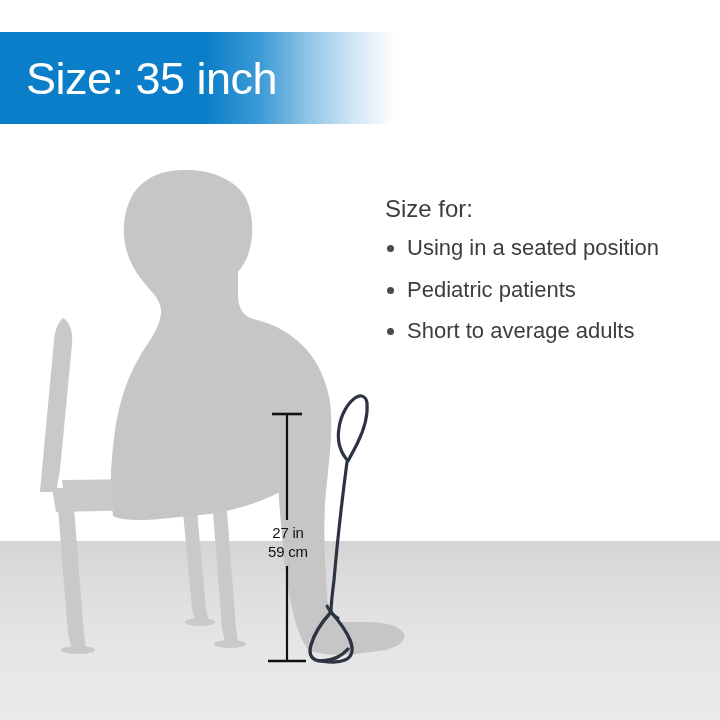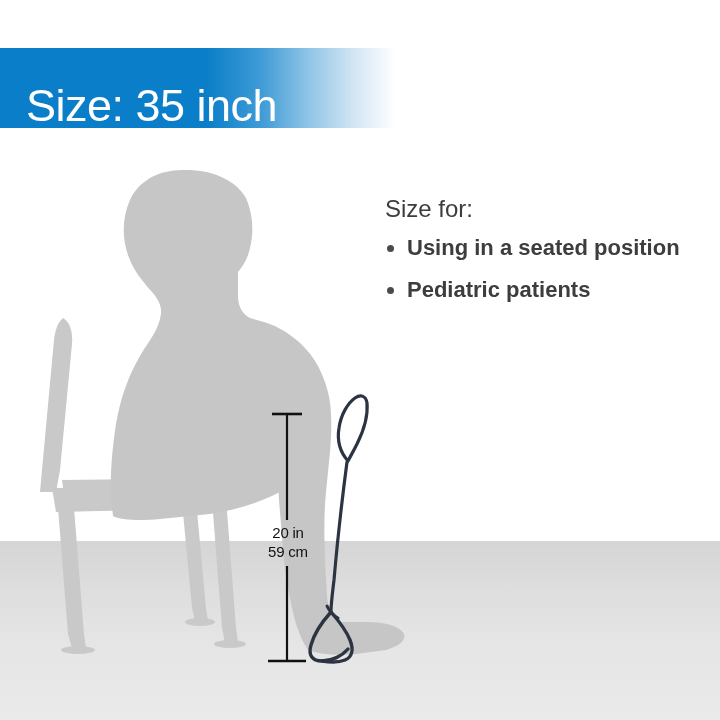--- a/index.html
+++ b/index.html
@@ -27,32 +27,32 @@
     top: 541px;
     width: 720px;
     height: 179px;
     background: linear-gradient(to bottom, #d5d5d5 0%, #dedede 28%, #e6e6e6 60%, #eaeaea 100%);
   }
 
   
   .banner {
     position: absolute;
     left: 0;
-    top: 48px;
+    top: 32px;
     width: 395px;
-    height: 80px;
+    height: 92px;
     background: linear-gradient(to right,
                 #0a7ec8 0%,
                 #0a7ec8 52%,
                 #3e9bd6 66%,
                 #8fc4e6 78%,
                 #cfe4f4 89%,
                 #ffffff 100%);
     display: flex;
-    align-items: flex-end;
+    align-items: center;
   }
   .banner-title {
     color: #ffffff;
     font-size: 45px;
     font-weight: 400;
     letter-spacing: -0.5px;
     padding-left: 26px;
     white-space: nowrap;
     line-height: 1;
   }
@@ -83,21 +83,21 @@
   }
   .info-list {
     list-style: none;
     margin: 0;
     padding: 0;
   }
   .info-list li {
     position: relative;
     color: #3d3d3d;
     font-size: 22px;
-    font-weight: 700;
+    font-weight: 400;
     line-height: 1.1;
     padding-left: 22px;
     margin-bottom: 17px;
   }
   .info-list li .bullet {
     position: absolute;
     left: 2px;
     top: 9px;
     width: 7px;
     height: 7px;
@@ -252,31 +252,35 @@
 
       <path d="M327 606 C330 612 334 616 338 618" stroke-width="3"></path>
     </g>
   </svg>
 
   <div class="banner">
     <div class="banner-title">Size: 35 inch</div>
   </div>
 
   <div class="dim-label">
-    <div>20 in</div>
+    <div>27 in</div>
     <div>59 cm</div>
   </div>
 
   <div class="info-block">
     <div class="info-heading">Size for:</div>
     <ul class="info-list">
       <li>
         <span class="bullet"></span>
         <span>Using in a seated position</span>
       </li>
       <li>
         <span class="bullet"></span>
         <span>Pediatric patients</span>
       </li>
+      <li>
+        <span class="bullet"></span>
+        <span>Short to average adults</span>
+      </li>
     </ul>
   </div>
 
 </div>
 
 </body></html>

